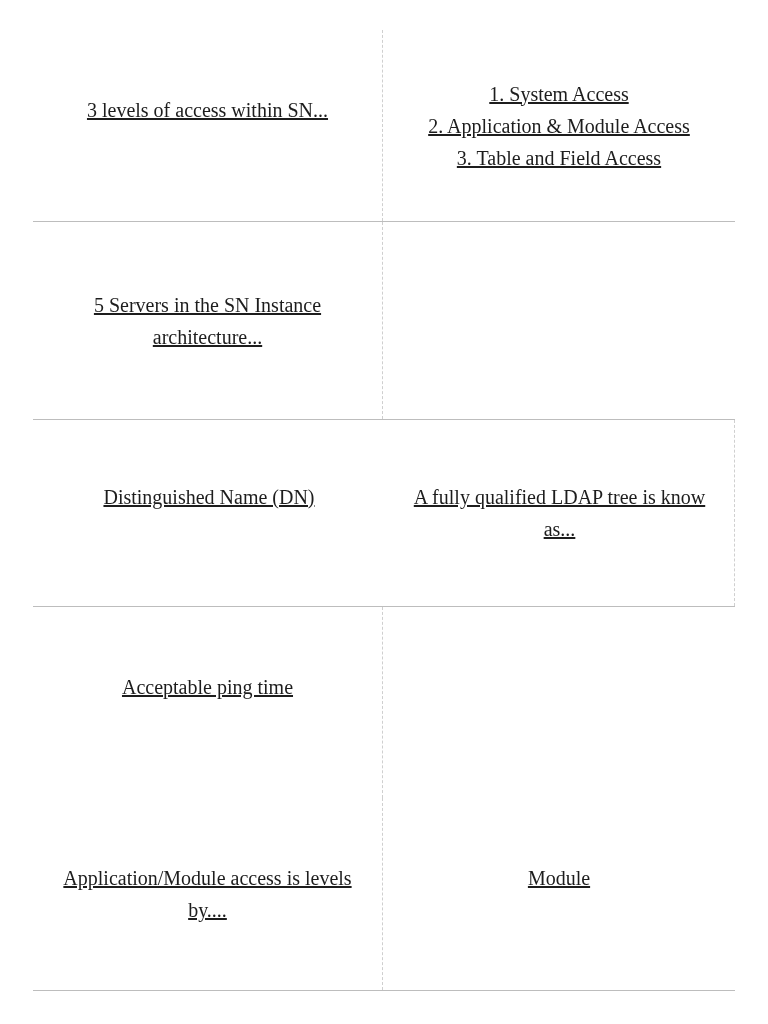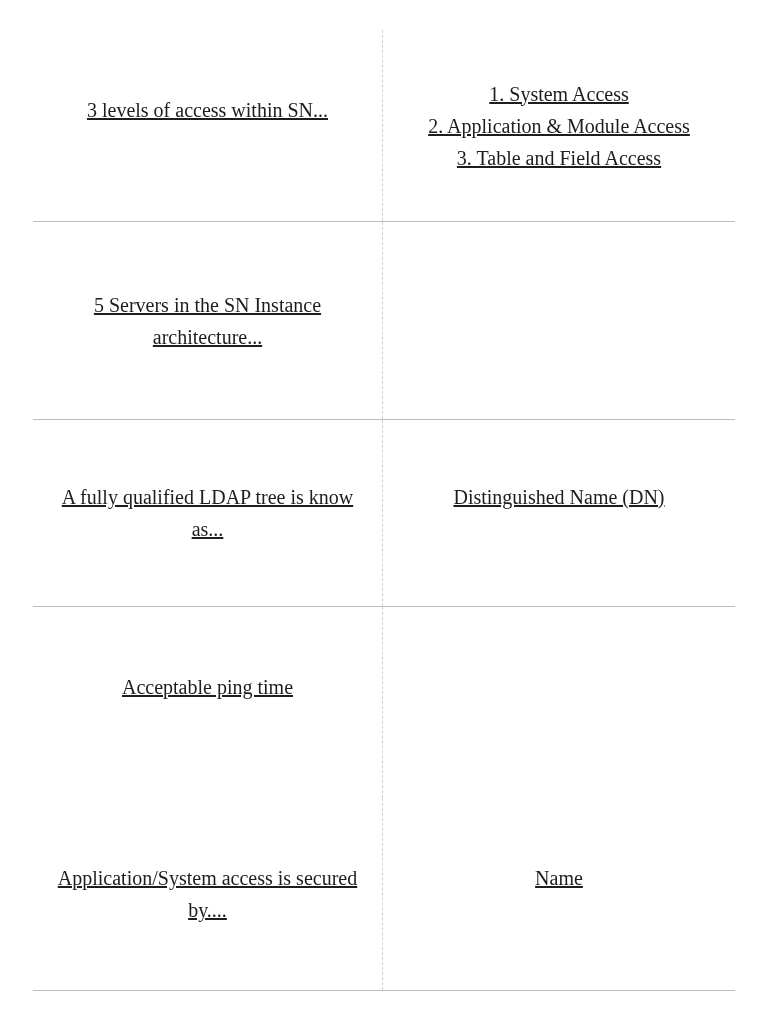--- a/index.html
+++ b/index.html
@@ -65,37 +65,37 @@
       </div>
     </div>
 
     <div class="row row-2">
       <div class="cell front">
         <div class="cell-text">5 Servers in the SN Instance architecture...</div>
       </div>
     </div>
 
     <div class="row row-3">
+      <div class="cell back single">
+        <div class="cell-text">Distinguished Name (DN)</div>
+      </div>
       <div class="cell front">
         <div class="cell-text">A fully qualified LDAP tree is know as...</div>
-      </div>
-      <div class="cell back single">
-        <div class="cell-text">Distinguished Name (DN)</div>
       </div>
     </div>
 
     <div class="row row-4 no-divider">
       <div class="cell front single">
         <div class="cell-text">Acceptable ping time</div>
       </div>
     </div>
 
     <div class="row row-5">
       <div class="cell front">
-        <div class="cell-text">Application/System access is secured by....</div>
+        <div class="cell-text">Application/Module access is levels by....</div>
       </div>
       <div class="cell back single">
-        <div class="cell-text">Name</div>
+        <div class="cell-text">Module</div>
       </div>
     </div>
 
   </div>
 </div>
 
 </body></html>

